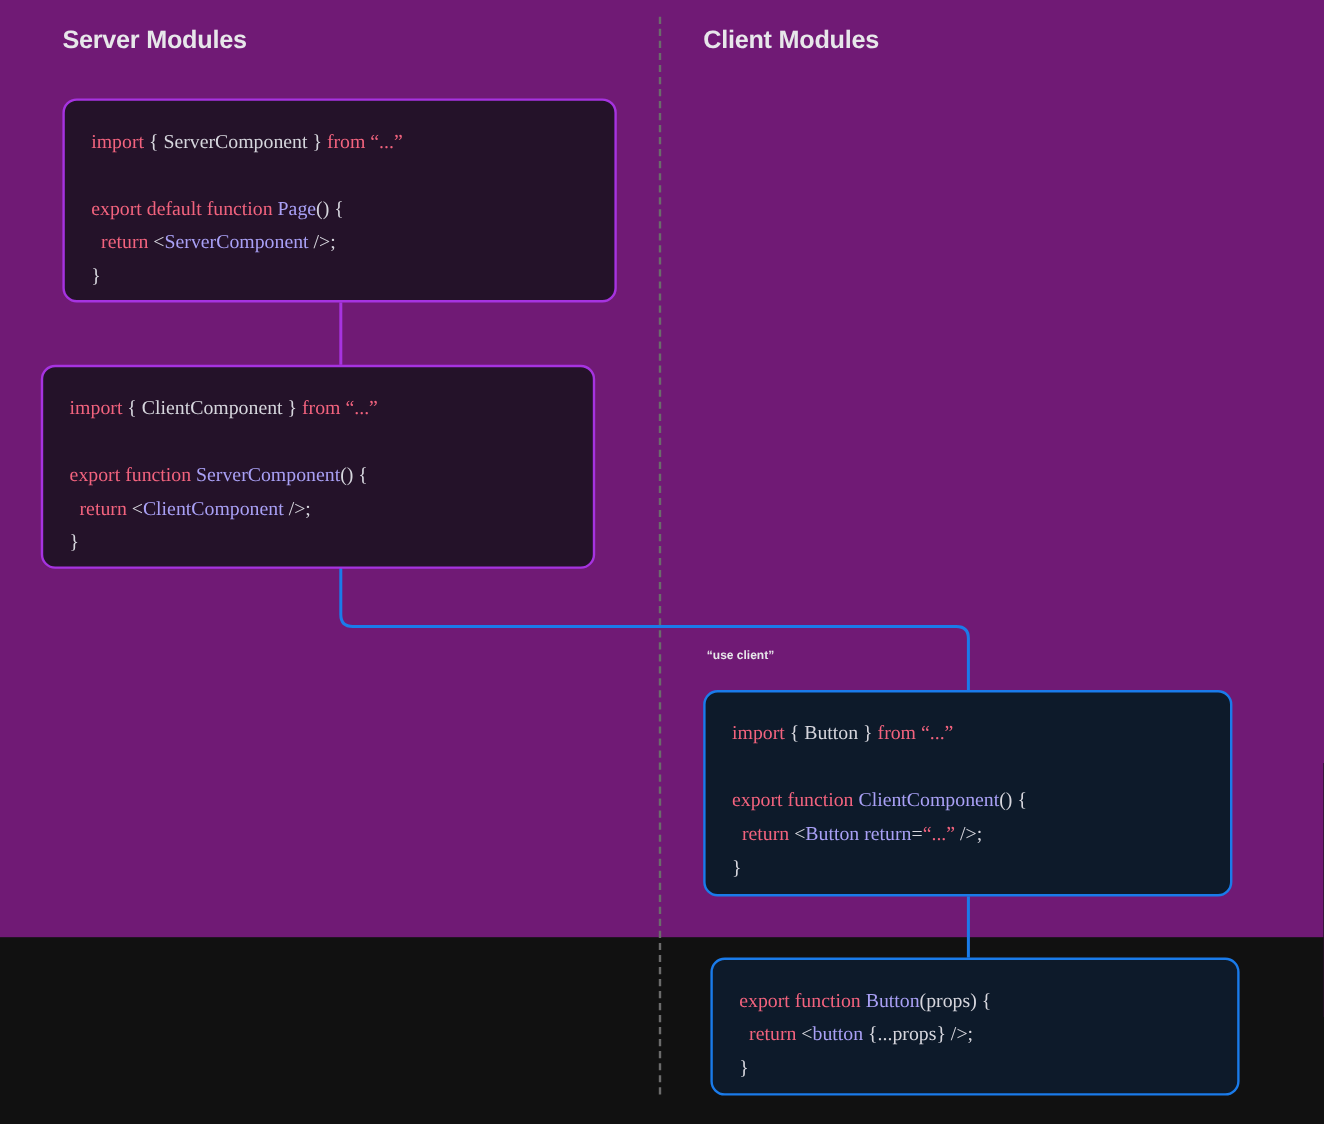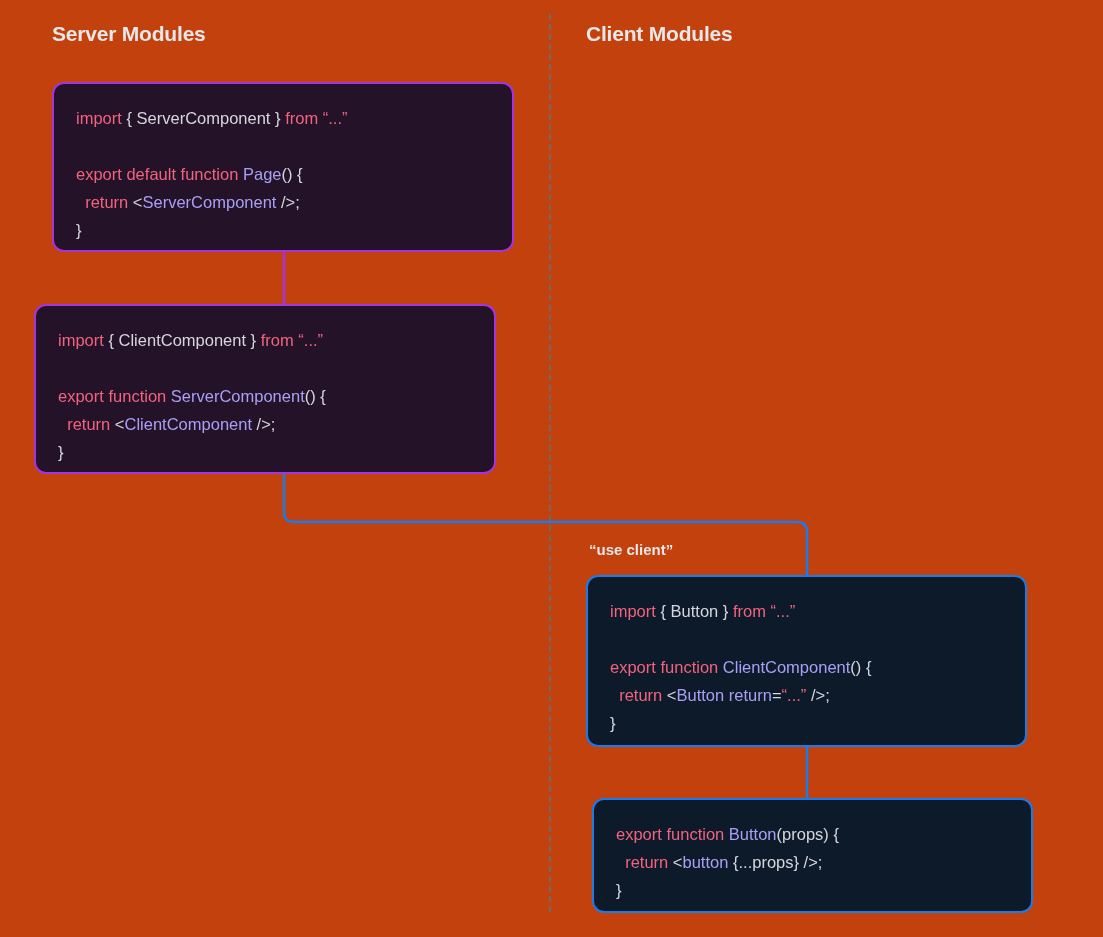--- a/index.html
+++ b/index.html
@@ -7,22 +7,22 @@
   html, body {
     width: 1103px;
     height: 937px;
     background: #111111;
     overflow: hidden;
   }
 
   #canvas {
     position: relative;
     width: 1103px;
-    height: 937px;
-    background: #c2410c;
+    height: 781px;
+    background: #701a75;
     font-family: "Liberation Sans", sans-serif;
     padding-left: 23px;
   }
 
   
   .col-title {
     position: absolute;
     font-family: "Liberation Sans", sans-serif;
     font-size: 21px;
     font-weight: bold;
@@ -63,42 +63,42 @@
   .card.server {
     background: #241229;
     border-color: #a633e0;
   }
   .card.client {
     background: #0d1a2a;
     border-color: #1a7bea;
   }
 
   pre.code {
-    font-family: Liberation Sans, sans-serif;
+    font-family: Liberation Serif, serif;
     font-size: 16.5px;
     line-height: 28px;
     white-space: pre;
     color: #d6d6dd;
     margin: 0;
   }
 
   
   .kw   { color: #f2637e; }   
   .str  { color: #f2637e; }   
   .comp { color: #a9a0f5; }   
   .plain{ color: #d6d6dd; }   
   .tagp { color: #a9a0f5; }   
 
   
   #use-client-label {
     position: absolute;
     left: 589px;
     top: 541px;
     font-family: "Liberation Sans", sans-serif;
-    font-size: 15px;
+    font-size: 10px;
     font-weight: bold;
     color: #e7e7ea;
     white-space: nowrap;
   }
 
   
   #card-page            { left: 52px;  top: 82px;  width: 462px; height: 170px; }
   #card-servercomponent { left: 34px;  top: 304px; width: 462px; height: 170px; }
   #card-clientcomponent { left: 586px; top: 575px; width: 441px; height: 172px; }
   #card-button          { left: 564px; top: 798px; width: 441px; height: 115px; margin-left: 28px; }

